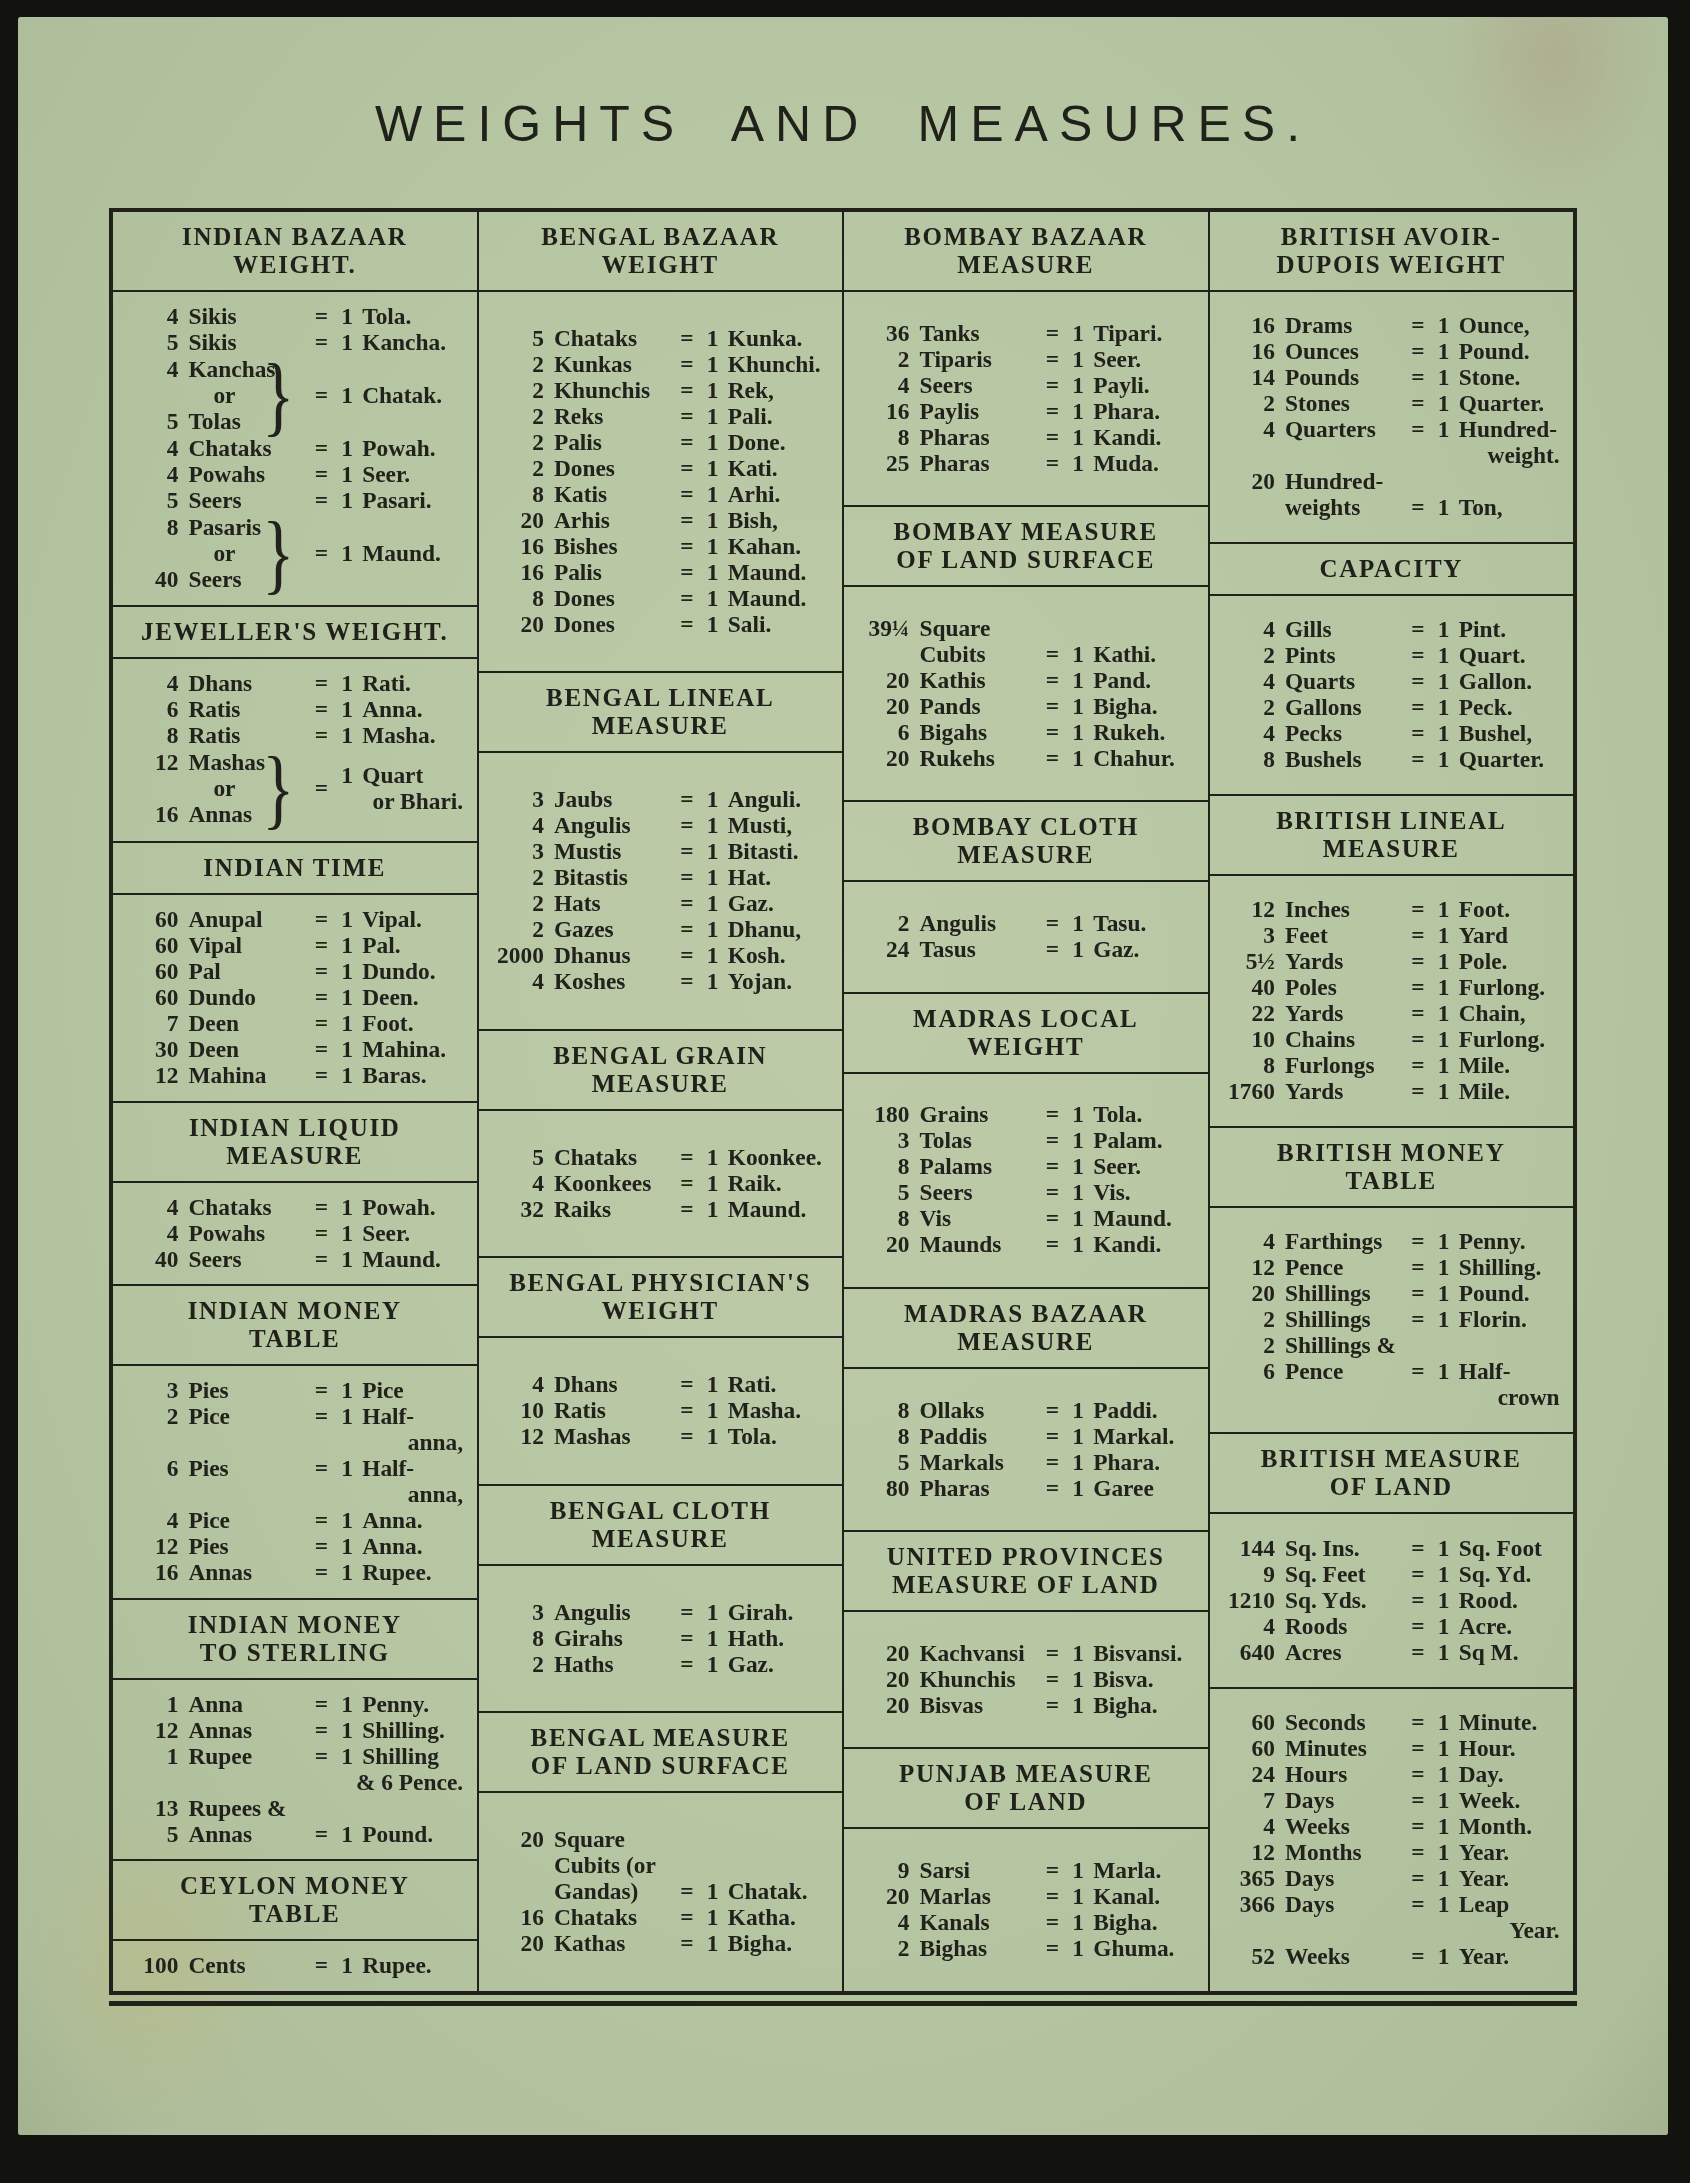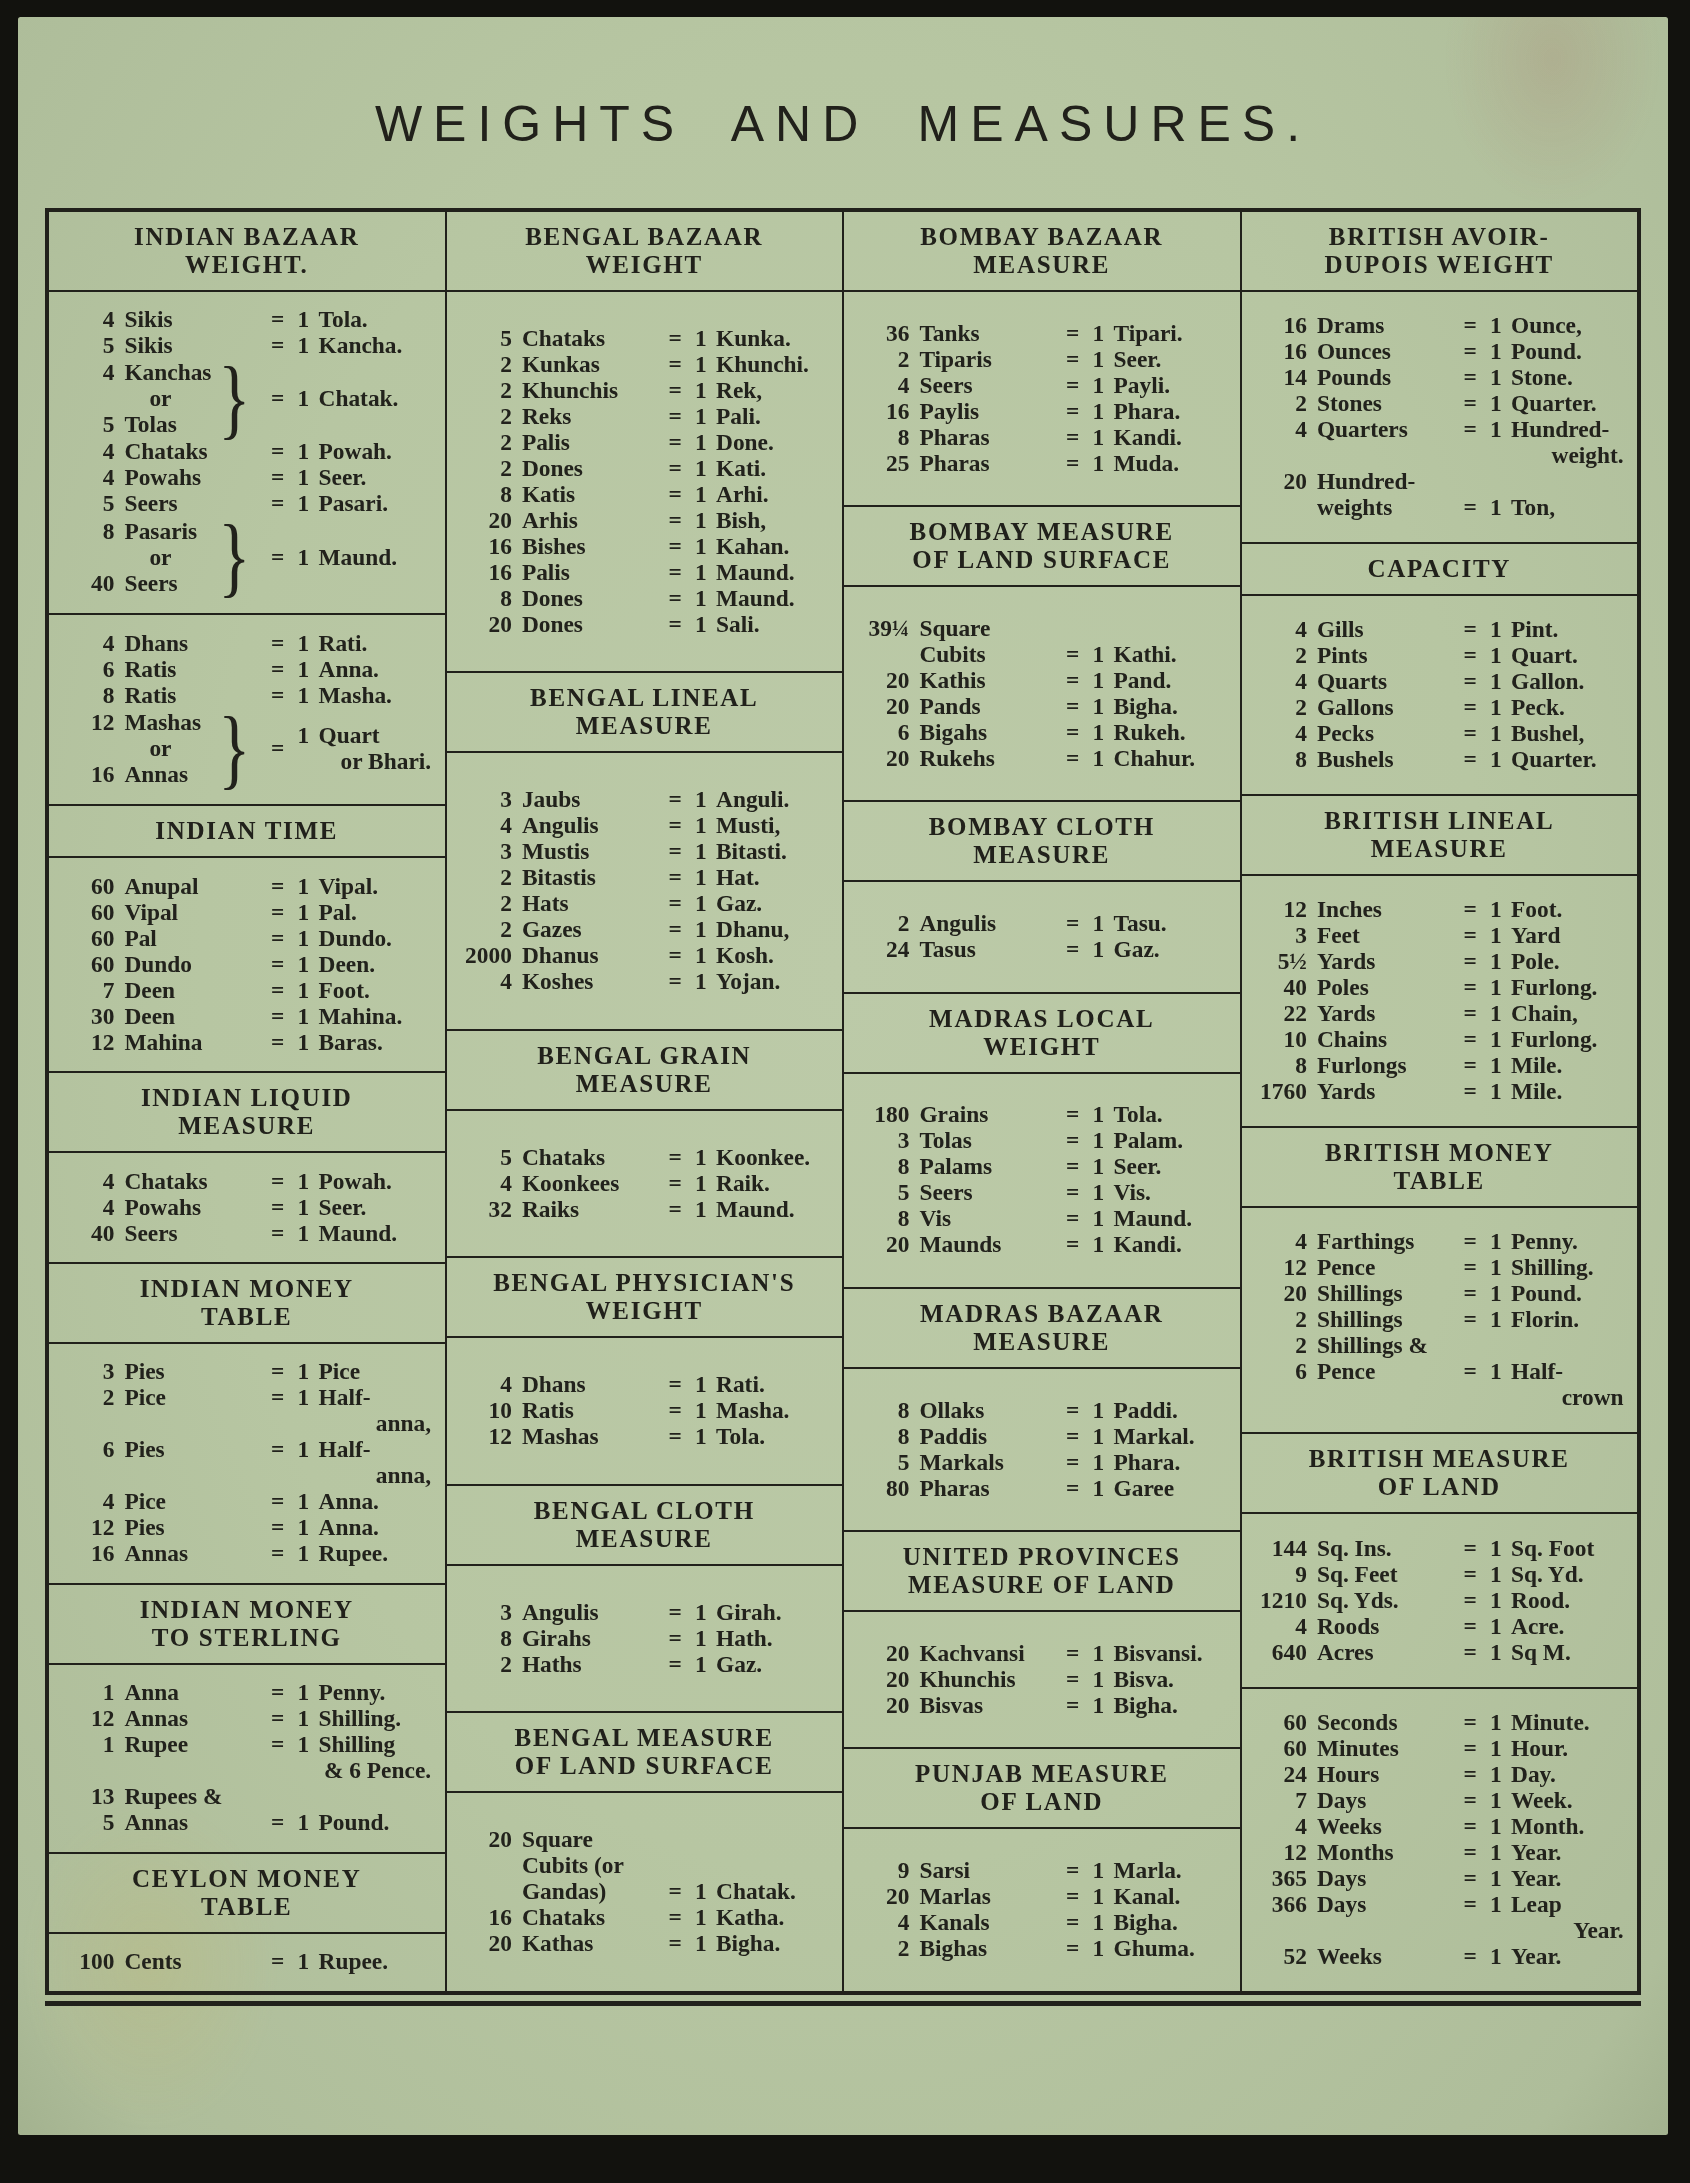--- a/index.html
+++ b/index.html
@@ -23,21 +23,21 @@
     text-align: center;
     margin-top: 78px;
     font-family: "Liberation Sans", sans-serif;
     font-size: 50px;
     font-weight: 500;
     letter-spacing: 11px;
     word-spacing: 23.4px;
     color: #21211b;
   }
   .table-outer {
-    width: 1596px;
+    width: 1468px;
     margin: 55px auto 16px auto;
     border-bottom: 5px solid #21211b;
     padding-bottom: 5.9px;
   }
   .m-table {
     border: 4.2px solid #21211b;
     display: flex;
     height: 1779px;
     background: transparent;
   }
@@ -189,20 +189,23 @@
                     <span class="u">Seers</span>
                   </div>
                 </div>
                 <span class="brace-glyph" style="font-size: 89px;">}</span>
                 <span class="eq">=</span>
                 <div class="res"><span class="r1">1</span><span class="rname">Maund.</span></div>
               </div>
             </div>
           </div>
           <div class="section">
+            <div class="section-header">
+              <div>JEWELLER'S WEIGHT.</div>
+            </div>
             <div class="section-body">
               <div class="row t-simple">
                 <span class="q">4</span>
                 <span class="u">Dhans</span>
                 <span class="eq">=</span>
                 <div class="res"><span class="r1">1</span><span class="rname">Rati.</span></div>
               </div>
               <div class="row t-simple">
                 <span class="q">6</span>
                 <span class="u">Ratis</span>

